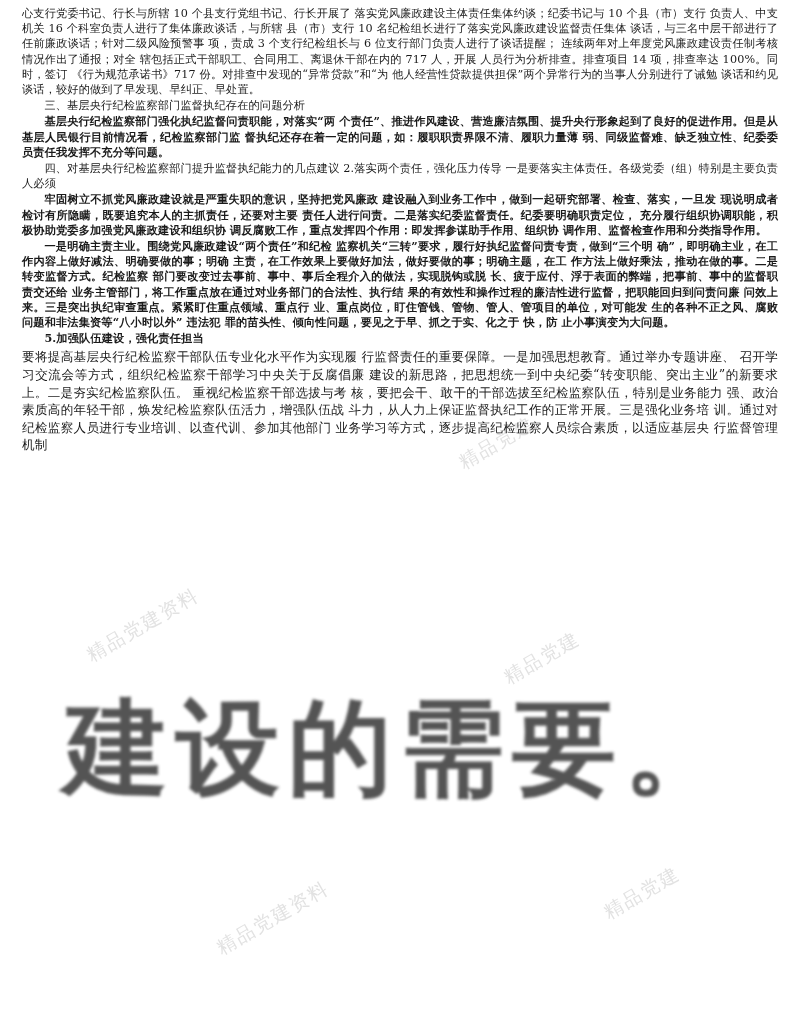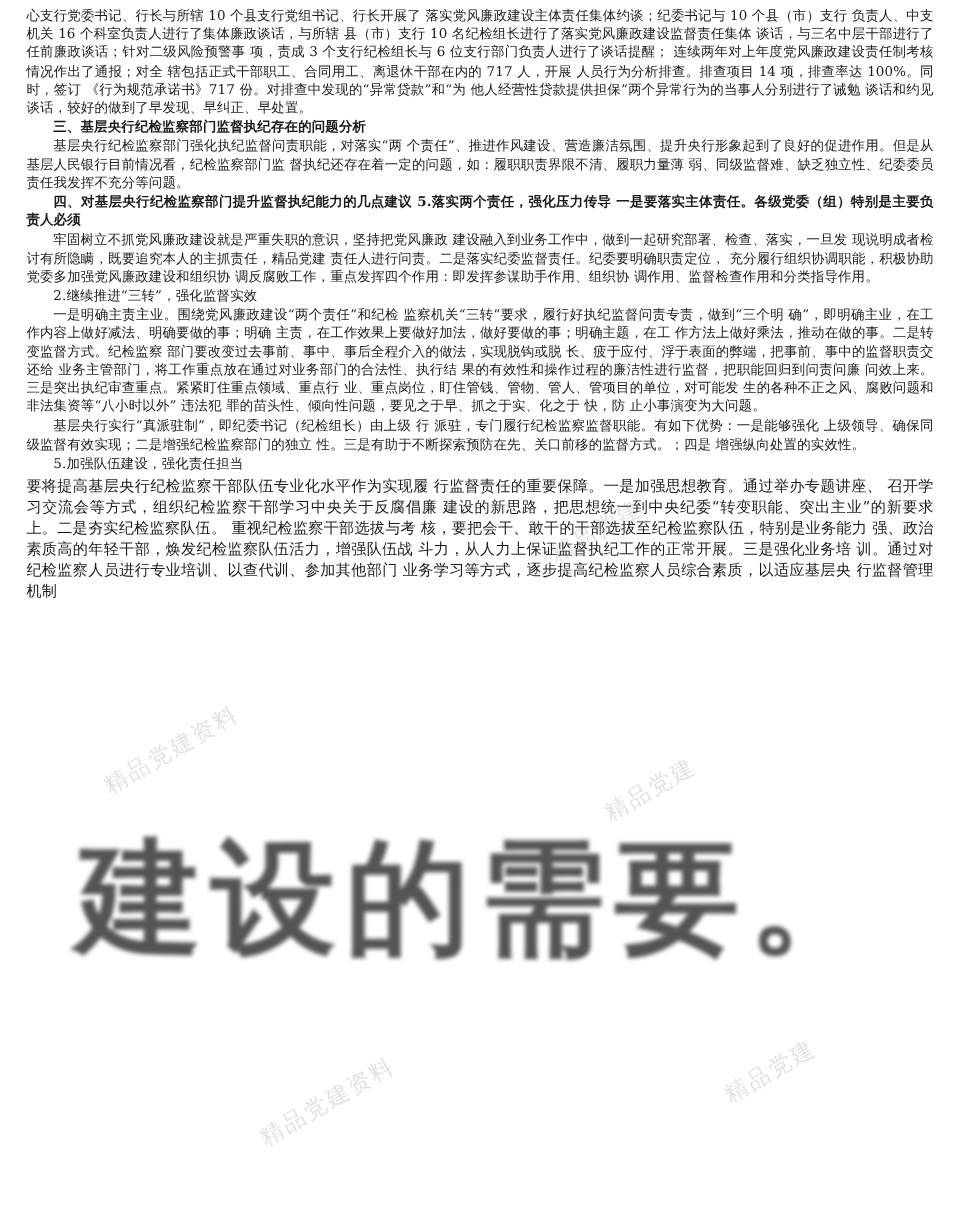--- a/index.html
+++ b/index.html
@@ -33,25 +33,26 @@
     margin: 0 0 1px 0;
     font-size: 11.2px;
     line-height: 15.2px;
     text-align: justify;
     text-justify: inter-ideograph;
     letter-spacing: 0.15px;
   }
 
   p.indent2 {
     text-indent: 2em;
+    font-weight: bold;
   }
 
   p.heading {
     text-indent: 2em;
-    font-weight: bold;
+    font-weight: normal;
   }
 
   .big-block {
     margin-top: 2px;
   }
   .big-block p {
     font-size: 12.6px;
     line-height: 17.6px;
   }
 
@@ -105,25 +106,23 @@
   <div class="wm w1">精品党建</div>
   <div class="wm w2">精品党建资料</div>
   <div class="wm w3">精品党建</div>
   <div class="wm w4">精品党建资料</div>
   <div class="wm w5">精品党建</div>
 
   <div class="doc-body">
     <p class="plain">心支行党委书记、行长与所辖 10 个县支行党组书记、行长开展了 落实党风廉政建设主体责任集体约谈；纪委书记与 10 个县（市）支行 负责人、中支机关 16 个科室负责人进行了集体廉政谈话，与所辖 县（市）支行 10 名纪检组长进行了落实党风廉政建设监督责任集体 谈话，与三名中层干部进行了任前廉政谈话；针对二级风险预警事 项，责成 3 个支行纪检组长与 6 位支行部门负责人进行了谈话提醒； 连续两年对上年度党风廉政建设责任制考核情况作出了通报；对全 辖包括正式干部职工、合同用工、离退休干部在内的 717 人，开展 人员行为分析排查。排查项目 14 项，排查率达 100%。同时，签订 《行为规范承诺书》717 份。对排查中发现的“异常贷款”和“为 他人经营性贷款提供担保”两个异常行为的当事人分别进行了诫勉 谈话和约见谈话，较好的做到了早发现、早纠正、早处置。</p>
     <p class="heading">三、基层央行纪检监察部门监督执纪存在的问题分析</p>
     <p class="indent2">基层央行纪检监察部门强化执纪监督问责职能，对落实“两 个责任”、推进作风建设、营造廉洁氛围、提升央行形象起到了良好的促进作用。但是从基层人民银行目前情况看，纪检监察部门监 督执纪还存在着一定的问题，如：履职职责界限不清、履职力量薄 弱、同级监督难、缺乏独立性、纪委委员责任我发挥不充分等问题。</p>
-    <p class="heading">四、对基层央行纪检监察部门提升监督执纪能力的几点建议 5.落实两个责任，强化压力传导 一是要落实主体责任。各级党委（组）特别是主要负责人必须</p>
-    <p class="indent2">牢固树立不抓党风廉政建设就是严重失职的意识，坚持把党风廉政 建设融入到业务工作中，做到一起研究部署、检查、落实，一旦发 现说明成者检讨有所隐瞒，既要追究本人的主抓责任，精品党建 责任人进行问责。二是落实纪委监督责任。纪委要明确职责定位， 充分履行组织协调职能，积极协助党委多加强党风廉政建设和组织协 调反腐败工作，重点发挥四个作用：即发挥参谋助手作用、组织协 调作用、监督检查作用和分类指导作用。</p>
-    <p class="indent2">2.继续推进“三转”，强化监督实效</p>
+    <p class="heading">四、对基层央行纪检监察部门提升监督执纪能力的几点建议 2.落实两个责任，强化压力传导 一是要落实主体责任。各级党委（组）特别是主要负责人必须</p>
+    <p class="indent2">牢固树立不抓党风廉政建设就是严重失职的意识，坚持把党风廉政 建设融入到业务工作中，做到一起研究部署、检查、落实，一旦发 现说明成者检讨有所隐瞒，既要追究本人的主抓责任，还要对主要 责任人进行问责。二是落实纪委监督责任。纪委要明确职责定位， 充分履行组织协调职能，积极协助党委多加强党风廉政建设和组织协 调反腐败工作，重点发挥四个作用：即发挥参谋助手作用、组织协 调作用、监督检查作用和分类指导作用。</p>
     <p class="indent2">一是明确主责主业。围绕党风廉政建设“两个责任”和纪检 监察机关“三转”要求，履行好执纪监督问责专责，做到“三个明 确”，即明确主业，在工作内容上做好减法、明确要做的事；明确 主责，在工作效果上要做好加法，做好要做的事；明确主题，在工 作方法上做好乘法，推动在做的事。二是转变监督方式。纪检监察 部门要改变过去事前、事中、事后全程介入的做法，实现脱钩或脱 长、疲于应付、浮于表面的弊端，把事前、事中的监督职责交还给 业务主管部门，将工作重点放在通过对业务部门的合法性、执行结 果的有效性和操作过程的廉洁性进行监督，把职能回归到问责问廉 问效上来。三是突出执纪审查重点。紧紧盯住重点领域、重点行 业、重点岗位，盯住管钱、管物、管人、管项目的单位，对可能发 生的各种不正之风、腐败问题和非法集资等“八小时以外” 违法犯 罪的苗头性、倾向性问题，要见之于早、抓之于实、化之于 快，防 止小事演变为大问题。</p>
-    <p class="indent2">基层央行实行“真派驻制”，即纪委书记（纪检组长）由上级 行 派驻，专门履行纪检监察监督职能。有如下优势：一是能够强化 上级领导、确保同级监督有效实现；二是增强纪检监察部门的独立 性。三是有助于不断探索预防在先、关口前移的监督方式。；四是 增强纵向处置的实效性。</p>
     <p class="indent2">5.加强队伍建设，强化责任担当</p>
 
     <div class="big-block">
       <p>要将提高基层央行纪检监察干部队伍专业化水平作为实现履 行监督责任的重要保障。一是加强思想教育。通过举办专题讲座、 召开学习交流会等方式，组织纪检监察干部学习中央关于反腐倡廉 建设的新思路，把思想统一到中央纪委“转变职能、突出主业”的新要求上。二是夯实纪检监察队伍。 重视纪检监察干部选拔与考 核，要把会干、敢干的干部选拔至纪检监察队伍，特别是业务能力 强、政治素质高的年轻干部，焕发纪检监察队伍活力，增强队伍战 斗力，从人力上保证监督执纪工作的正常开展。三是强化业务培 训。通过对纪检监察人员进行专业培训、以查代训、参加其他部门 业务学习等方式，逐步提高纪检监察人员综合素质，以适应基层央 行监督管理机制</p>
     </div>
   </div>
 
   <div class="bottom-art">
     <span>建设的需要。</span>
   </div>

